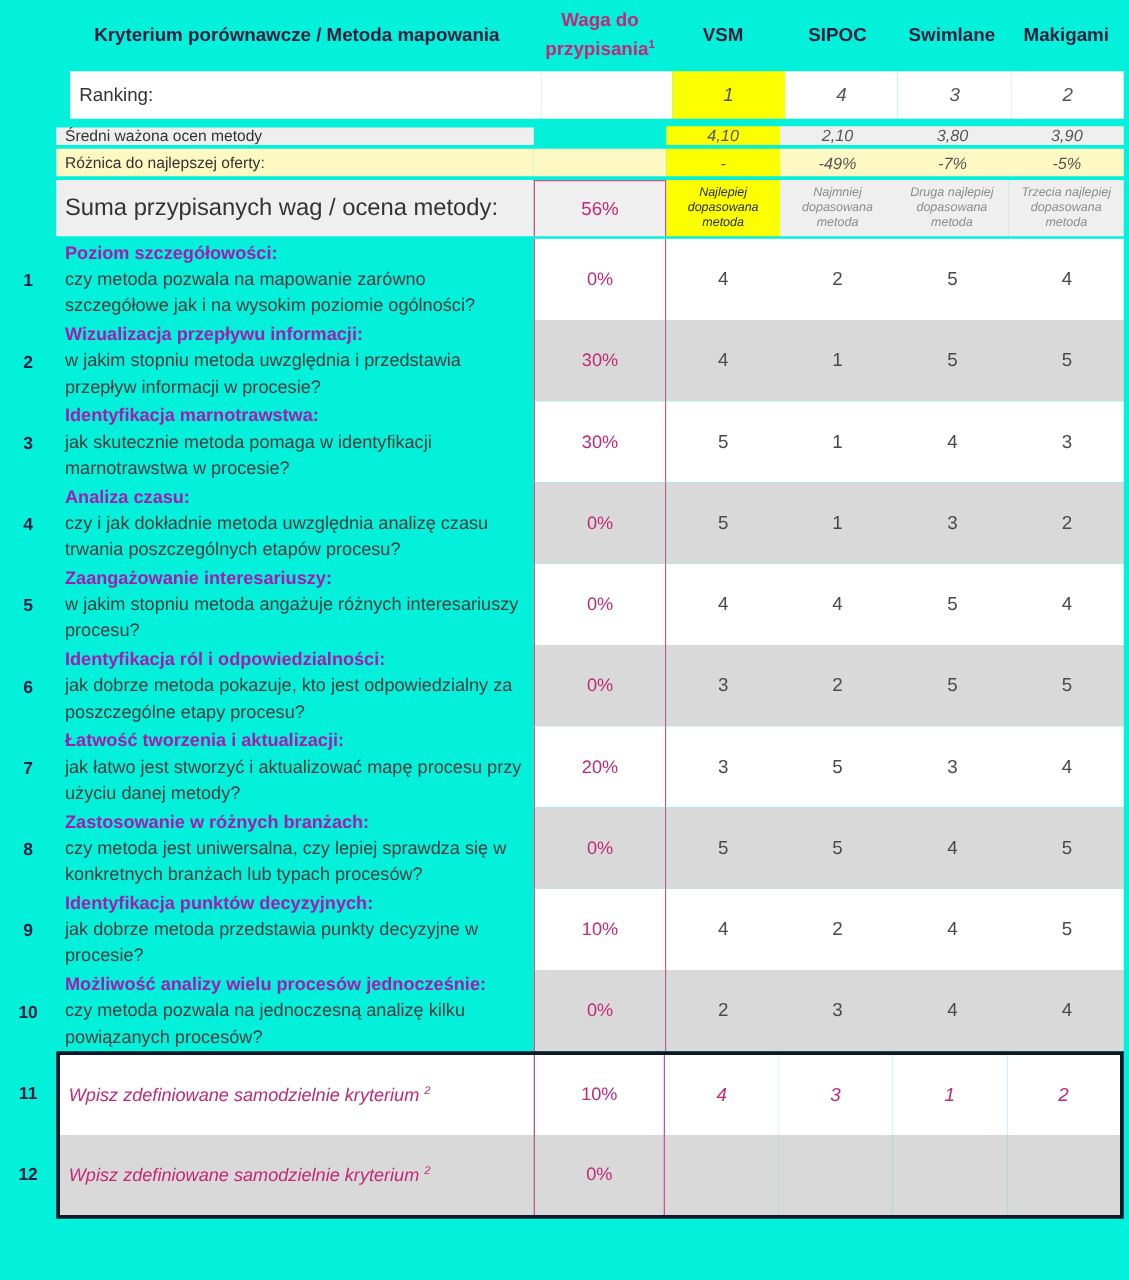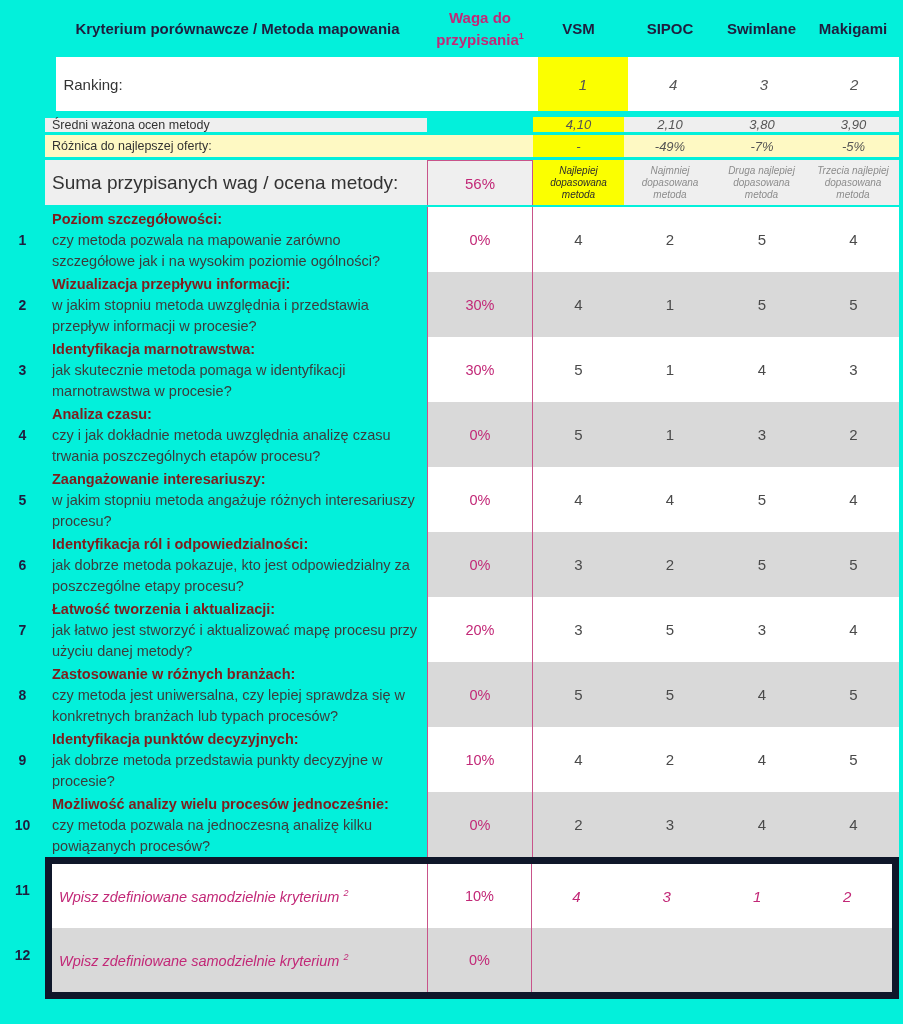--- a/index.html
+++ b/index.html
@@ -17,21 +17,21 @@
   .s3 { width:92px; justify-content:center; }
   .s4 { width:91px; justify-content:center; }
 
   
   .header-row { height:57px; }
   .hdr { font-weight:bold; font-size:15px; color:#1F1E3E; justify-content:center; text-align:center; }
   .hdr-weight { color:#C22877; flex-direction:column; line-height:18px; }
   sup { font-size:9px; }
 
   
-  .ranking-row { height:54px;padding-left:12px; }
+  .ranking-row { height:38px;padding-left:12px; }
   .ranking-row .cell { background:#FFFFFF; }
   .ranking-row .num { background:transparent; }
   .ranking-row .crit { font-size:15px; color:#333333; }
   .stat-val { font-style:italic; color:#555555; }
   .ranking-row .stat-val { font-size:15px; }
   .vsm-hl { background:#FBFF00 !important; }
 
   .gap3 { height:3px; } .gap2 { height:2px; }
 
   
@@ -50,30 +50,30 @@
   .sum-row .wcol { border-top:1px solid #C8548A; color:#C22877; font-size:15px; }
   .fit-label { font-size:10px; line-height:12px; font-style:italic; color:#8C8C8C; text-align:center; padding:0 3px; }
   .fit-best { color:#2B2B2B; font-weight:normal; }
 
   
   .crit-row { height:65px; }
   .crit-row .cell { background:#FFFFFF; }
   .crit-row.alt .cell { background:#D9D9D9; }
   .crit-row .num { background:transparent !important; }
   .crit-row .crit { display:block; padding-top:2px; font-size:14.5px; line-height:21px; color:#3C3C3C; }
-  .crit-title { font-weight:bold; color:#7f1d1d; }
+  .crit-title { font-weight:bold; color:#a21caf; }
   .weight-val { color:#C22877; font-size:14.5px; }
   .score { font-size:15px; color:#4A4A4A; }
 
   
   .custom-wrap { display:flex; width:899px; }
   .custom-nums { width:45px; display:flex; flex-direction:column; }
   .custom-nums .numcell { height:66px; display:flex; align-items:center; justify-content:center; font-weight:bold; font-size:14px; color:#1F1E3E; }
   .custom-nums .numcell:last-child { height:64px; }
-  .custom-box { width:854px; border:7px solid #0f172a; display:flex; flex-direction:column; }
+  .custom-box { width:854px; border:3px solid #0f172a; display:flex; flex-direction:column; }
   .custom-row { display:flex; height:64px; }
   .custom-row:first-child { height:64px; }
   .custom-row .cell { background:#FFFFFF; }
   .custom-row.alt .cell { background:#D9D9D9; }
   .custom-box .crit { width:381px; font-style:italic; color:#C22877; font-size:14.5px; }
   .custom-box .wcol { color:#C22877; font-size:14.5px; }
   .custom-box .score { color:#C22877; font-style:italic; }
 </style>
 </head>
 <body>

